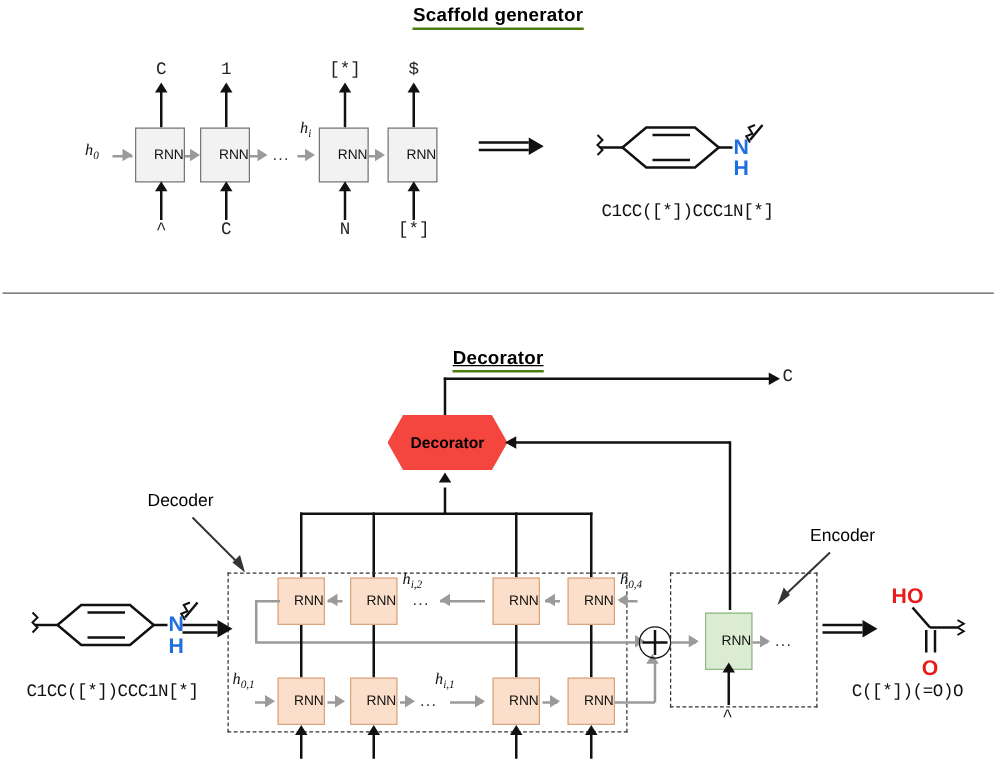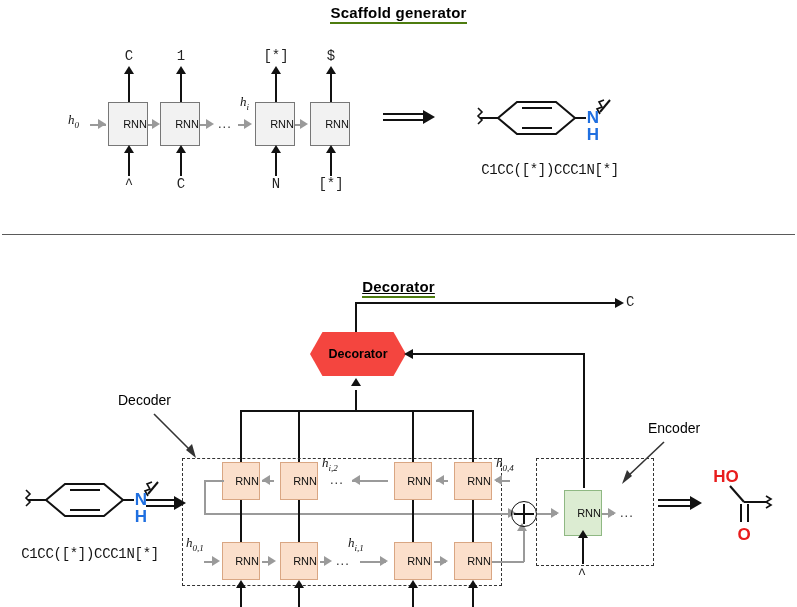--- a/index.html
+++ b/index.html
@@ -366,13 +366,14 @@
       <line x1="41" y1="44" x2="41" y2="62"></line>
       <line x1="48" y1="44" x2="48" y2="62"></line>
     </g>
     <g stroke="#111" stroke-width="1.6" fill="none">
       <path d="M66,36 l5,3 l-5,3 l5,3 l-5,3"></path>
     </g>
     <text x="26" y="22" font-family="Liberation Sans, sans-serif" font-size="17" font-weight="bold" fill="#e81c1c" text-anchor="middle">HO</text>
     <text x="44" y="80" font-family="Liberation Sans, sans-serif" font-size="17" font-weight="bold" fill="#e81c1c" text-anchor="middle">O</text>
   </svg>
 
+  <div class="smiles" style="left:655px;top:296px;width:142px;text-align:center;">C([*])(=O)O</div>
 </div>
 
 </body></html>

